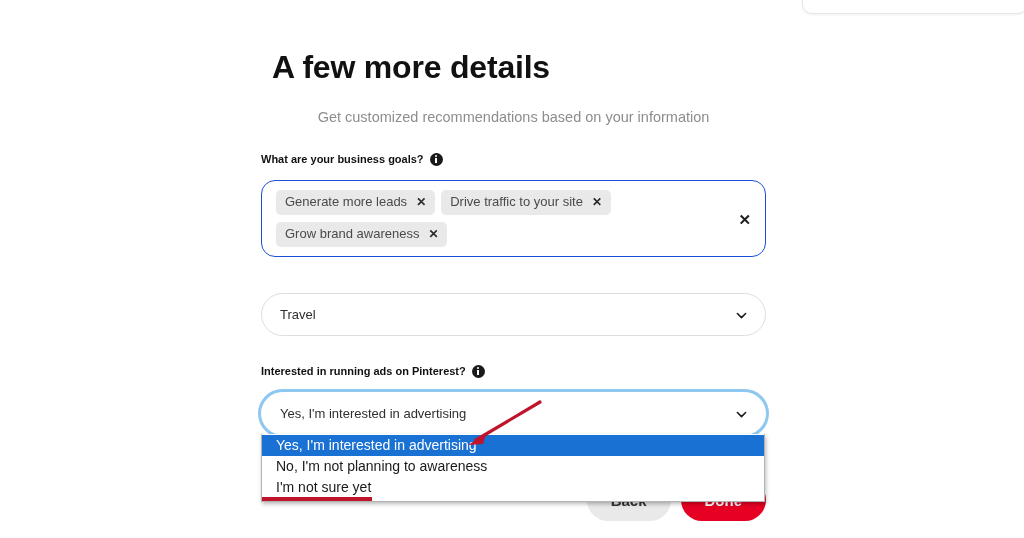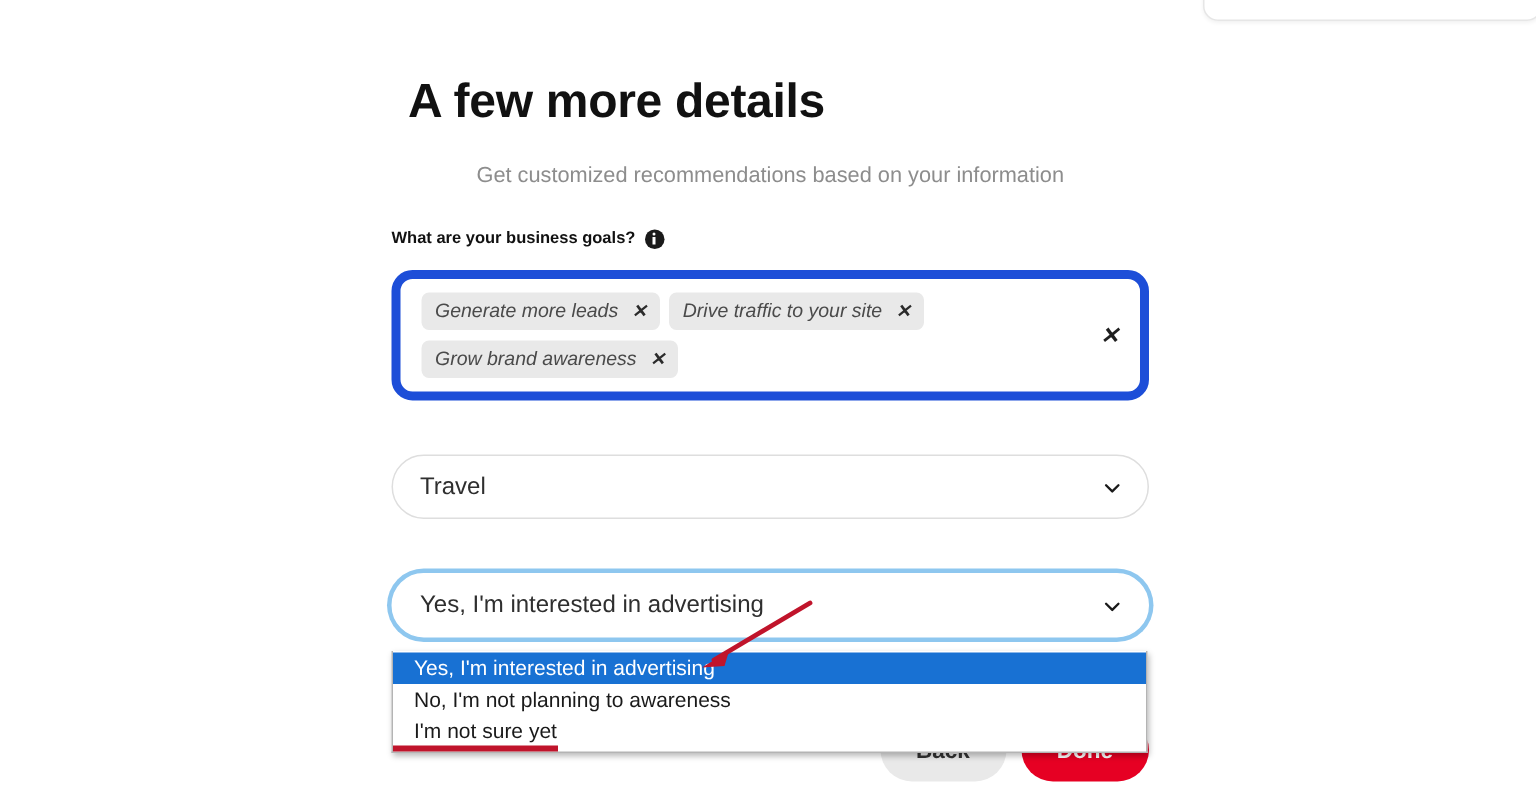--- a/index.html
+++ b/index.html
@@ -93,30 +93,29 @@
     width: 2px;
     height: 4.6px;
     background: #ffffff;
   }
 
   
   .multiselect {
     margin-top: 11px;
     position: relative;
     min-height: 50px;
-    border: 6px solid #1d4ed8;
+    border: 1px solid #1d4ed8;
     border-radius: 14px;
     background: #ffffff;
     padding: 9px 52px 9px 14px;
     box-sizing: border-box;
     display: flex;
     flex-wrap: wrap;
     align-content: flex-start;
     gap: 7px 6px;
-    font-style: italic;
   }
 
   .chip {
     display: inline-flex;
     align-items: center;
     gap: 9px;
     background: #e9e9e9;
     border-radius: 5px;
     padding: 4px 9px 5px 9px;
     font-size: 13px;
@@ -147,21 +146,21 @@
     margin-top: 11px;
     position: relative;
     height: 43px;
     border: 1px solid #dedede;
     border-radius: 22px;
     background: #ffffff;
     box-sizing: border-box;
     display: flex;
     align-items: center;
     padding: 0 42px 0 18px;
-    font-size: 16px;
+    font-size: 13px;
     color: #2f2f2f;
   }
 
   .select-box.focused {
     border: 1px solid #ffffff;
     box-shadow: 0 0 0 3px #8ec7ef;
     border-radius: 22px;
   }
 
   .chevron {
@@ -291,20 +290,24 @@
   <div class="select-box">
     <span>Travel</span>
     <span class="chevron">
       <svg viewBox="0 0 12 12" width="11" height="11">
         <path d="M1.5 3.8 L6 8.3 L10.5 3.8" fill="none" stroke="#1a1a1a" stroke-width="1.7" stroke-linecap="round" stroke-linejoin="round"></path>
       </svg>
     </span>
   </div>
 
   <div style="height:25px"></div>
+  <div class="field-label">
+    <span>Interested in running ads on Pinterest?</span>
+    <span class="info-icon"></span>
+  </div>
 
   <div class="select-box focused">
     <span>Yes, I'm interested in advertising</span>
     <span class="chevron">
       <svg viewBox="0 0 12 12" width="11" height="11">
         <path d="M1.5 3.8 L6 8.3 L10.5 3.8" fill="none" stroke="#1a1a1a" stroke-width="1.7" stroke-linecap="round" stroke-linejoin="round"></path>
       </svg>
     </span>
   </div>
 

